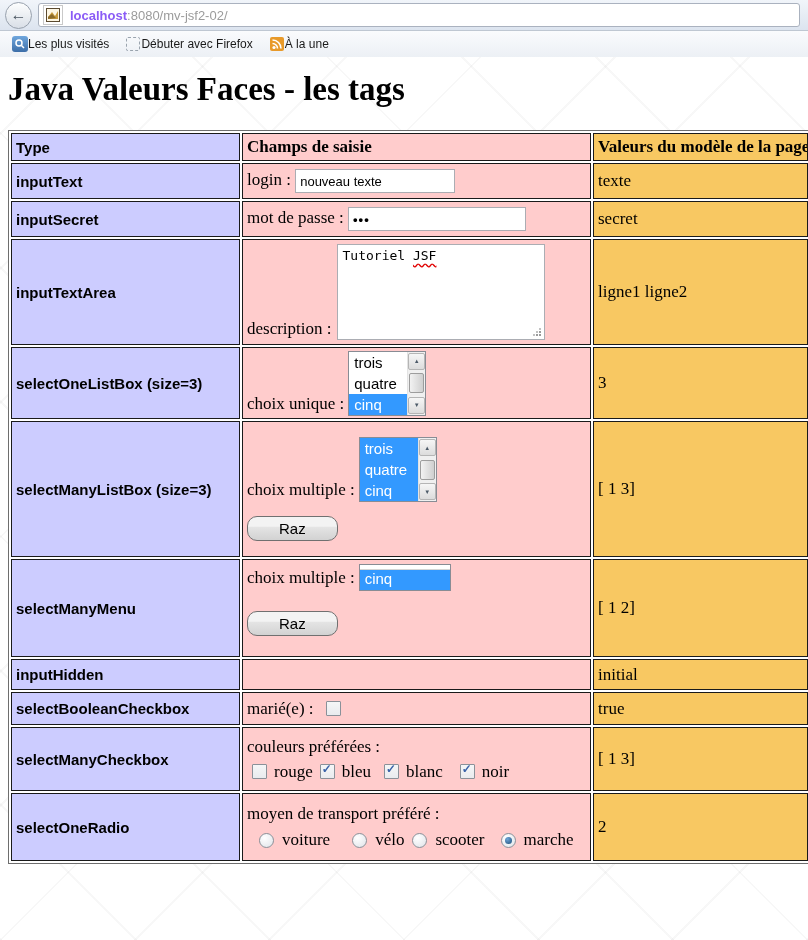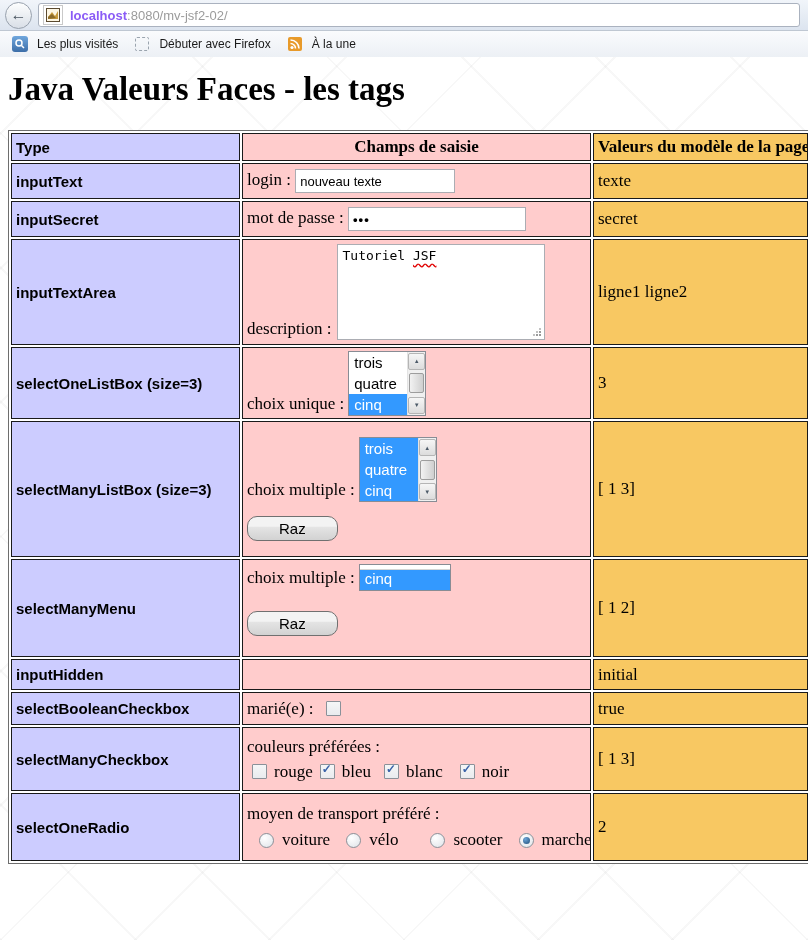--- a/index.html
+++ b/index.html
@@ -13,40 +13,40 @@
     font-size:16px; font-weight:bold; text-align:center; line-height:24px; cursor:pointer; }
   .url-bar { position:absolute; left:38px; right:8px; top:3px; height:22px; background:#fff;
     border:1px solid #aab2bf; border-radius:3px; display:flex; align-items:center; padding:0 4px; }
   .favicon { width:18px; height:18px; border:1px solid #c9c9c9; background:#fff; margin-right:7px;
     display:flex; align-items:center; justify-content:center; }
   .url-text { font-size:13px; color:#9b9b9b; white-space:nowrap; }
   .url-text b { color:#8b5cf6; font-weight:bold; }
 
   .bookmarks { height:26px; background:linear-gradient(#fafbfd,#ecf0f5); border-bottom:1px solid #d9dde4;
     display:flex; align-items:center; padding-left:6px; gap:4px; }
-  .bm-item { display:flex; align-items:center; gap:9px; font-size:12px; color:#1a1a1a; padding:2px 6px; cursor:pointer; }
+  .bm-item { display:flex; align-items:center; gap:0; font-size:12px; color:#1a1a1a; padding:2px 6px; cursor:pointer; }
   .bm-ico { width:16px; height:16px; display:inline-flex; align-items:center; justify-content:center; }
   .ico-mostvisited { background:linear-gradient(#6fa6dd,#3d6ea8); border-radius:3px; }
   .ico-dashed { width:12px; height:12px; border:1px dashed #9aa4ae; border-radius:2px; background:transparent; }
 
   
   .content { position:absolute; top:57px; left:0; right:0; bottom:0; background-color:#fff;
     background-image:
       repeating-linear-gradient(45deg, rgba(150,150,150,0.07) 0 2px, transparent 2px 95px),
       repeating-linear-gradient(-45deg, rgba(150,150,150,0.07) 0 2px, transparent 2px 95px);
     padding:10px 0 0 8px; }
   h1 { font-family:"Liberation Serif", serif; font-size:33px; font-weight:bold; color:#000; margin:4px 0 22px 0; }
 
   table { border-collapse:separate; border-spacing:2px; border:1px solid #6e6e6e; background:#fff; width:789px; table-layout:fixed; }
   td, th { border:1px solid #1a1a1a; vertical-align:middle; overflow:hidden; }
   th { text-align:left; font-family:"Liberation Serif", serif; font-size:16px; font-weight:bold; padding:1px 4px; white-space:nowrap; }
   .c1 { width:219px; background:#ccccff; font-family:"Liberation Sans", sans-serif; font-weight:bold; font-size:15px; padding:1px 4px; }
   .c2 { width:339px; background:#ffcccc; font-family:"Liberation Serif", serif; font-size:17px; padding:2px 4px; }
   .c3 { width:205px; background:#f8c862; font-family:"Liberation Serif", serif; font-size:17px; padding:1px 4px; }
-  th.c1 { background:#ccccff; } th.c2 { background:#ffcccc;text-align:center; } th.c3 { background:#f8c862; }
+  th.c1 { background:#ccccff; } th.c2 { background:#ffcccc; } th.c3 { background:#f8c862; }
 
   .h-hdr td, .h-hdr th { height:22px; }
   .h-r0 td { height:30px; } .h-r1 td { height:30px; } .h-r2 td { height:100px; }
   .h-r3 td { height:27px; } .h-r4 td { height:66px; } .h-r5 td { height:130px; }
   .h-r6 td { height:27px; } .h-r7 td { height:92px; } .h-r8 td { height:25px; }
   .h-r9 td { height:27px; } .h-r10 td { height:58px; } .h-r11 td { height:62px; }
 
   .lbl { white-space:nowrap; }
 
   
@@ -285,23 +285,23 @@
       <td class="c3">[ 1 3]</td>
     </tr>
 
     <tr class="h-r11">
       <td class="c1">selectOneRadio</td>
       <td class="c2">
         <div class="field-col" style="gap:6px">
           <span class="lbl">moyen de transport préféré :</span>
           <div class="row-mid" style="gap:8px;padding-left:12px">
             <span class="rad"></span>
-            <span style="margin-right:8px">voiture</span>
+            <span style="margin-right:14px">voiture</span>
             <span class="rad"></span>
-            <span style="margin-right:24px">vélo</span>
+            <span style="margin-right:0">vélo</span>
             <span class="rad"></span>
             <span style="margin-right:8px">scooter</span>
             <span class="rad selected"></span>
             <span>marche</span>
           </div>
         </div>
       </td>
       <td class="c3">2</td>
     </tr>
   </tbody>

